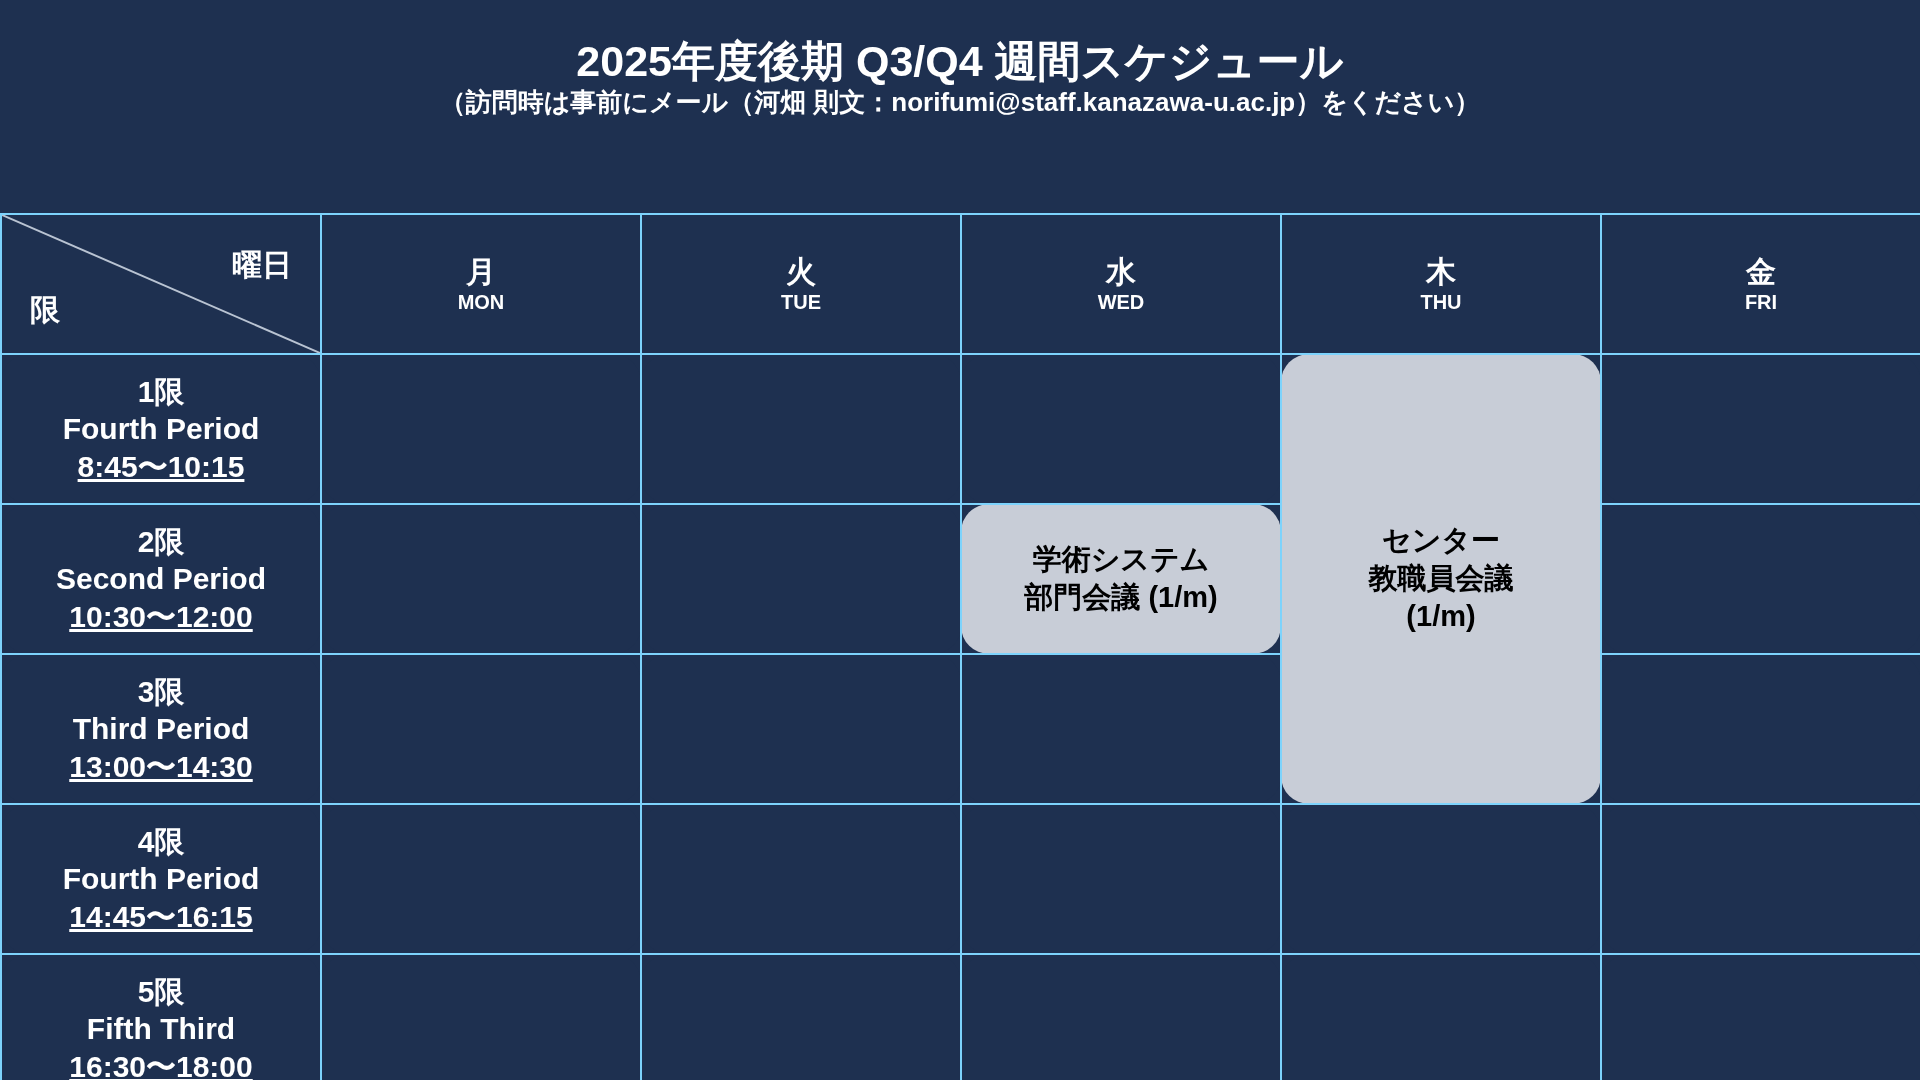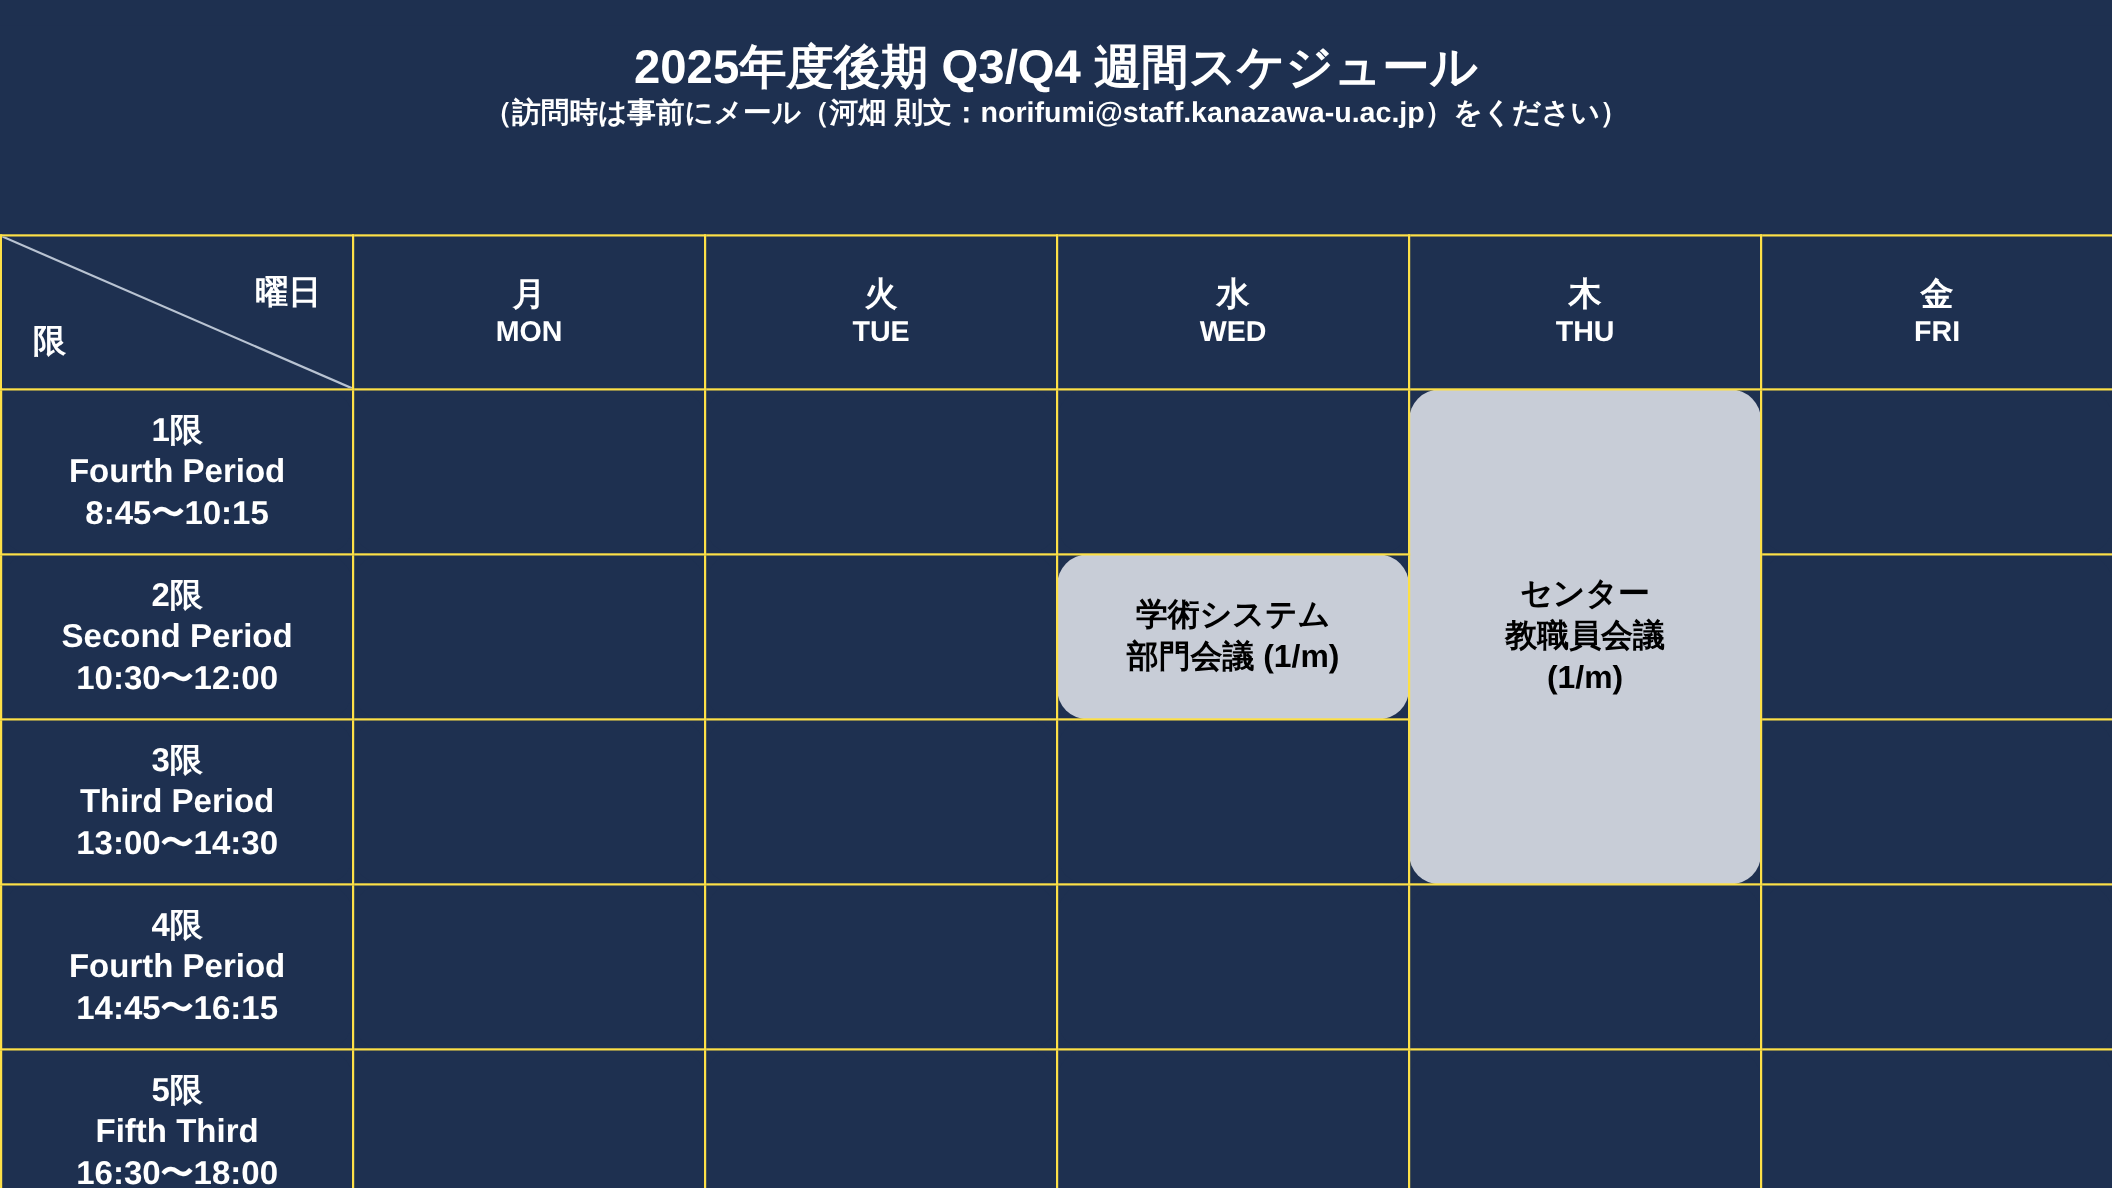--- a/index.html
+++ b/index.html
@@ -24,52 +24,52 @@
   .note-line.l1 { margin-top: 7px; }
   .email { }
 
   
   .grid {
     position: absolute; left: 0; top: 190px;
     width: 1920px; height: 890px;
     border-collapse: collapse; table-layout: fixed;
   }
   .grid td, .grid th {
-    border: 2px solid #fde047;
+    border: 2px solid #7dd3fc;
     text-align: center; vertical-align: middle;
     color: #ffffff; background: #1e3050;
     padding: 0;
   }
   .grid .col-period { width: 320px; }
   .grid .col-day    { width: 320px; }
 
   .head-row td { height: 140px; }
   .day-jp { font-size: 30px; font-weight: bold; line-height: 1.22; }
-  .day-en { font-size: 26px; font-weight: bold; line-height: 1.22; }
+  .day-en { font-size: 20px; font-weight: bold; line-height: 1.22; }
 
   
   .corner { position: relative; }
   .corner .diag {
     position: absolute; inset: 0; width: 100%; height: 100%;
     pointer-events: none;
   }
   .corner .lbl-day {
     position: absolute; right: 28px; top: 30px;
     font-size: 30px; font-weight: bold; color: #fff;
   }
   .corner .lbl-period {
     position: absolute; left: 28px; bottom: 22px;
     font-size: 30px; font-weight: bold; color: #fff;
   }
 
   .body-row td { height: 150px; border-radius: 28px; }
   .period-cell { line-height: 1.24; }
   .p-jp { font-size: 30px; font-weight: bold; }
   .p-en { font-size: 30px; font-weight: bold; }
-  .p-time { font-size: 30px; font-weight: bold; }
+  .p-time { font-size: 30px; font-weight: bold; text-decoration: underline; }
 
   
   .meeting {
     background: #c8cdd7 !important;
     color: #000000 !important;
     font-size: 29px; font-weight: bold; line-height: 1.30;
   }
   .meeting .mtxt { color: #000; white-space: pre-line; }
 </style>
 </head>

